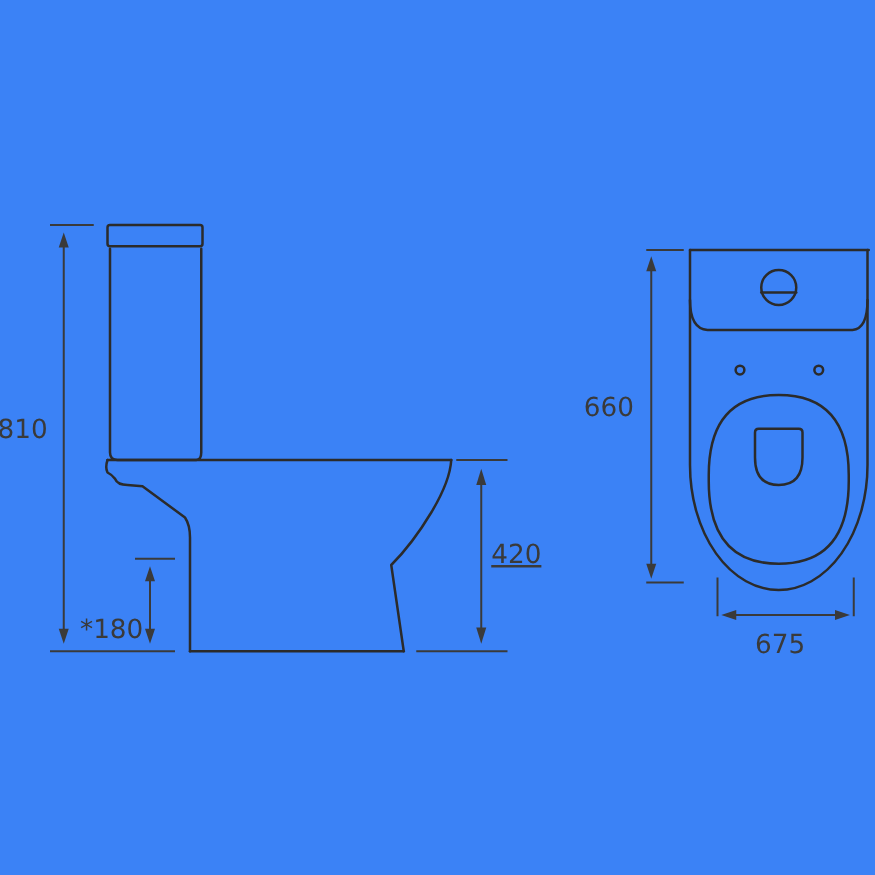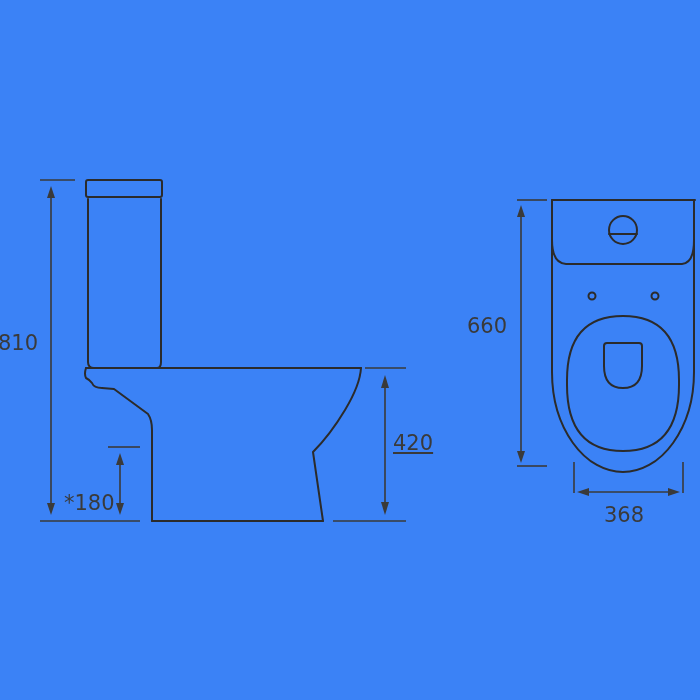--- a/index.html
+++ b/index.html
@@ -86,14 +86,14 @@
       <line class="dim" x1="584" y1="492" x2="673" y2="492"></line>
       <polygon class="arr" points="577,492 589,488 589,496"></polygon>
       <polygon class="arr" points="680,492 668,488 668,496"></polygon>
     </g>
   </svg>
 
   <div class="lbl" style="left:-2px; top:333px;">810</div>
   <div class="lbl" style="left:64px; top:473px;margin-top:20px;">*180</div>
   <div class="lbl" style="left:393px; top:433px;text-decoration:underline;">420</div>
   <div class="lbl" style="left:467px; top:316px;">660</div>
-  <div class="lbl" style="left:604px; top:505px;">368</div>
+  <div class="lbl" style="left:604px; top:505px;">675</div>
 </div>
 
 </body></html>

